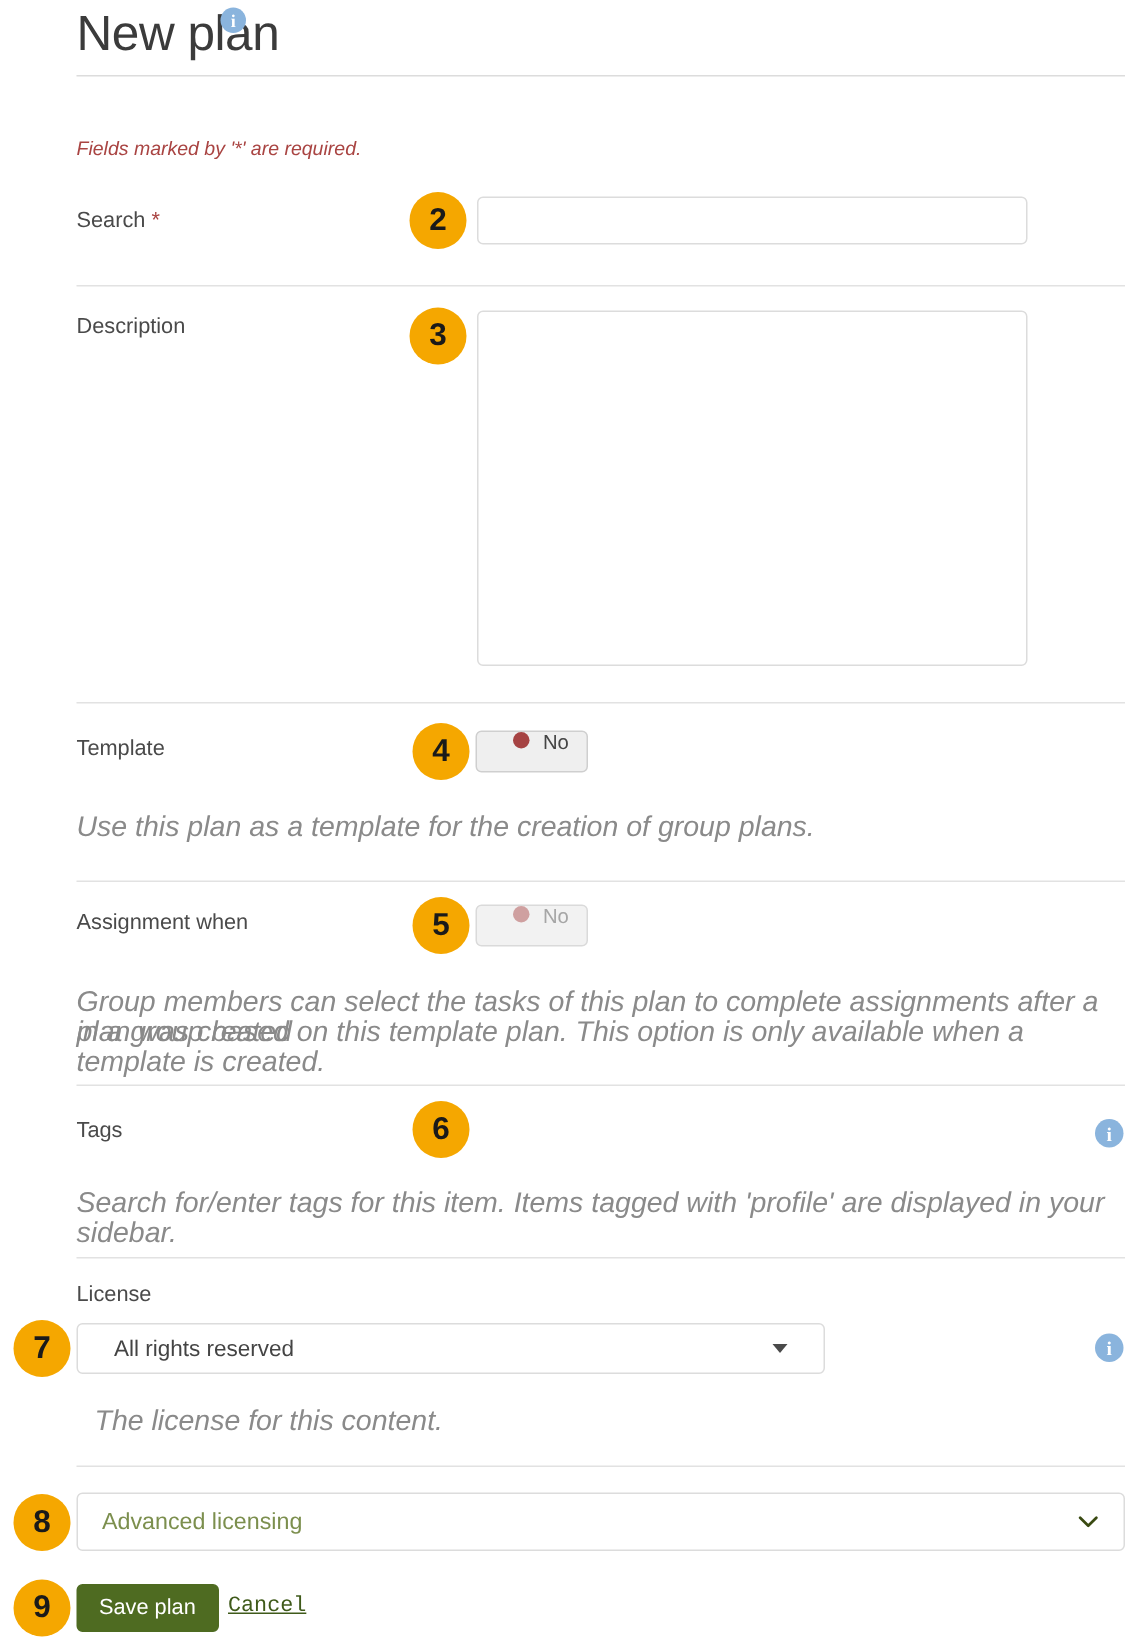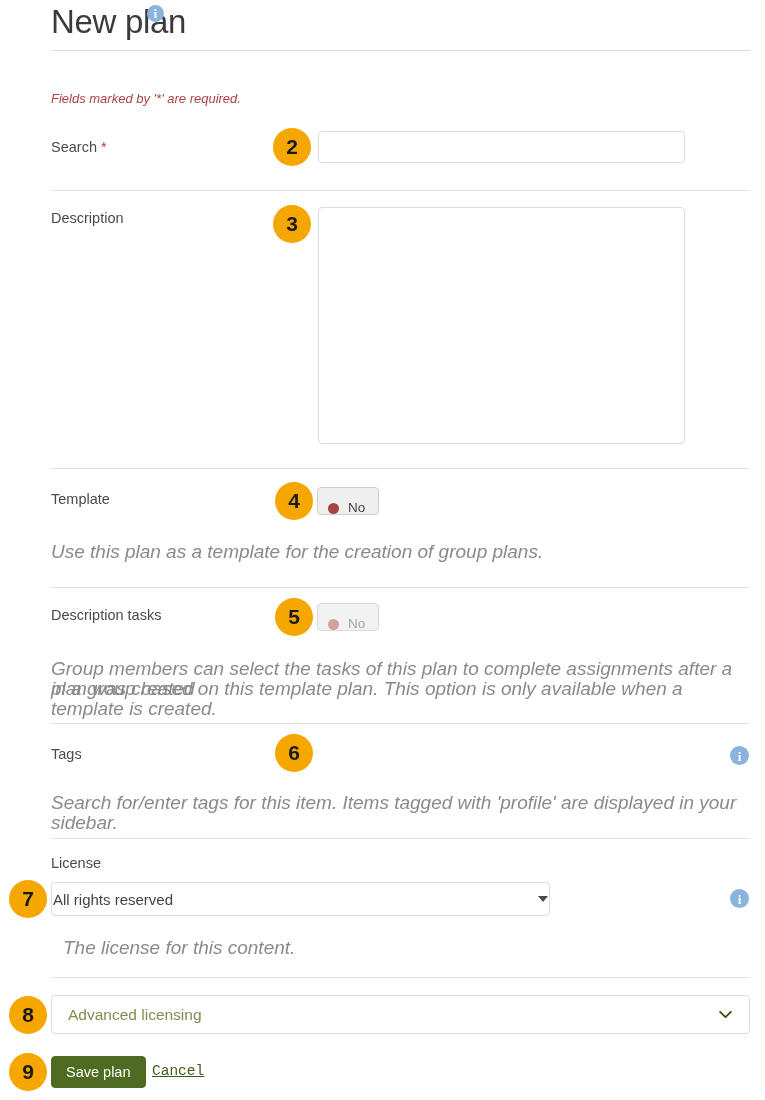--- a/index.html
+++ b/index.html
@@ -150,23 +150,23 @@
   
   .switch {
     position: absolute;
     box-sizing: border-box;
     height: 28px;
     min-width: 62px;
     border: 1px solid #cfcfcf;
     border-radius: 4px;
     background: #efefef;
     display: flex;
-    align-items: flex-end;
+    align-items: flex-start;
     gap: 9px;
-    padding: 0 12px 0 10px;
+    padding: 0 12px 0 24px;
   }
   .switch-dot {
     width: 11px;
     height: 11px;
     border-radius: 50%;
     background: #a64343;
     flex: none;
   }
   .switch-label {
     font-size: 13.5px;
@@ -212,21 +212,21 @@
 
   
   .select-box {
     position: absolute;
     box-sizing: border-box;
     border: 1px solid #dcdcdc;
     border-radius: 4px;
     background: #ffffff;
     display: flex;
     align-items: center;
-    padding: 0 1px;
+    padding: 0 24px;
   }
   .select-value {
     font-size: 15px;
     color: #444444;
     flex: 1;
   }
   .caret-down {
     width: 0; height: 0;
     border-left: 5px solid transparent;
     border-right: 5px solid transparent;
@@ -328,21 +328,21 @@
   <div class="field-label" style="left:51px; top:491px;">Template</div>
   <div class="switch" style="left:317px; top:487px;">
     <span class="switch-dot"></span>
     <span class="switch-label">No</span>
   </div>
   <div class="badge" style="left:275px; top:482px;">4</div>
   <div class="help-text" style="left:51px; top:542px; width:690px;">Use this plan as a template for the creation of group plans.</div>
 
   <div class="divider" style="top:587px;"></div>
 
-  <div class="field-label" style="left:51px; top:607px;">Description tasks</div>
+  <div class="field-label" style="left:51px; top:607px;">Assignment when</div>
   <div class="switch disabled" style="left:317px; top:603px;">
     <span class="switch-dot"></span>
     <span class="switch-label">No</span>
   </div>
   <div class="badge" style="left:275px; top:598px;">5</div>
   <div class="help-text" style="left:51px; top:659px; width:700px;">Group members can select the tasks of this plan to complete assignments after a plan was created</div>
   <div class="help-text" style="left:51px; top:679px; width:700px;">in a group based on this template plan. This option is only available when a template is created.</div>
 
   <div class="divider" style="top:723px;"></div>
 

